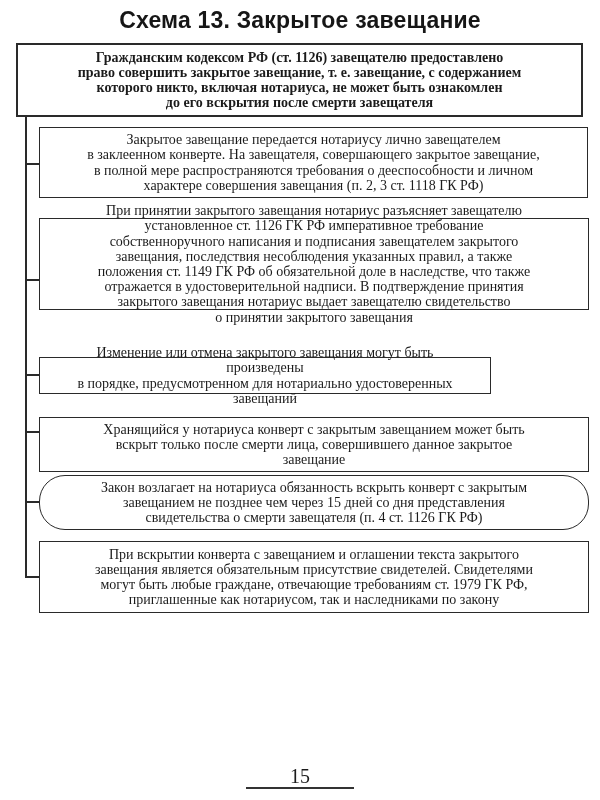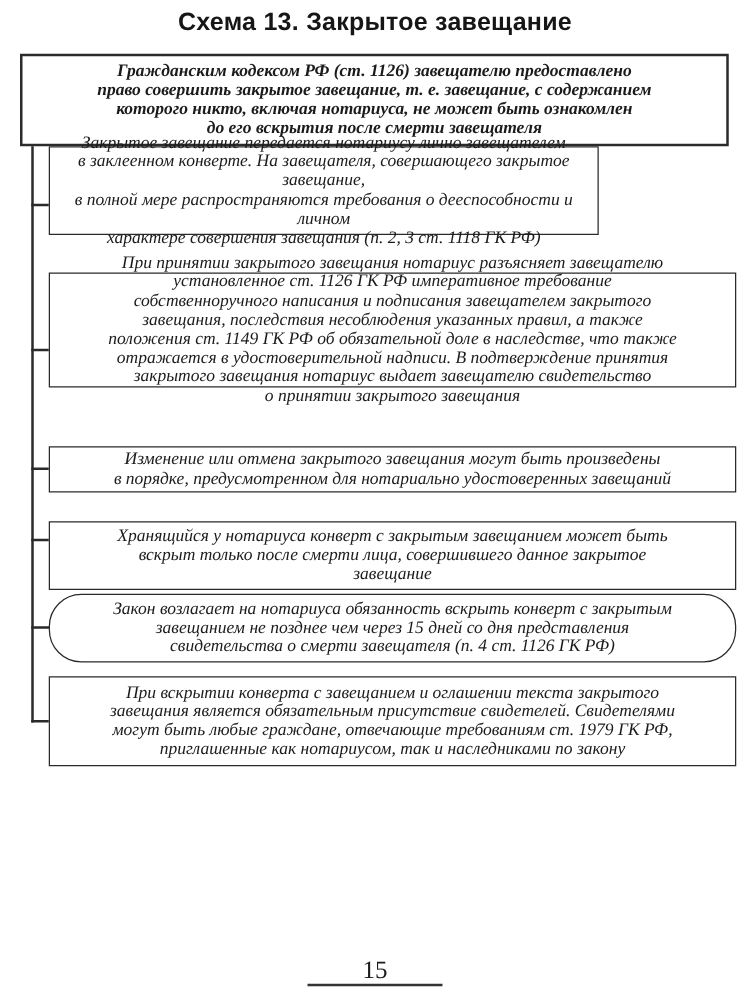--- a/index.html
+++ b/index.html
@@ -20,47 +20,46 @@
     color: var(--ink);
   }
   .title {
     position: absolute;
     top: 7px;
     left: 0;
     width: 100%;
     text-align: center;
     font-family: "Liberation Sans", sans-serif;
     font-weight: bold;
-    font-size: 20px;
+    font-size: 23px;
     letter-spacing: 0.2px;
     color: #161616;
   }
   .box {
     position: absolute;
     border: 1px solid var(--line);
     background: var(--background);
     display: flex;
     align-items: center;
     justify-content: center;
     text-align: center;
     white-space: pre-line;
     font-size: 14px;
     line-height: 15.2px;
     padding: 0 19px;
     color: var(--ink);
-    font-style: italic;
   }
   .box-root {
     left: 16px; top: 43px; width: 567px; height: 74px;
     border-width: 2px;
     font-weight: bold;
   }
-  .box-2 { left: 39px; top: 117px; width: 440px; height: 71px; }
+  .box-2 { left: 39px; top: 127px; width: 549px; height: 71px; }
   .box-3 { left: 39px; top: 218px; width: 550px; height: 92px; }
-  .box-4 { left: 39px; top: 357px; width: 550px; height: 37px; }
+  .box-4 { left: 39px; top: 357px; width: 452px; height: 37px; }
   .box-5 { left: 39px; top: 417px; width: 550px; height: 55px; }
   .box-6 { left: 39px; top: 475px; width: 550px; height: 55px; border-radius: 26px; }
   .box-7 { left: 39px; top: 541px; width: 550px; height: 72px; }
   .trunk {
     position: absolute;
     left: 25px; top: 116px;
     width: 2px; height: 462px;
     background: var(--line);
   }
   .stub {

